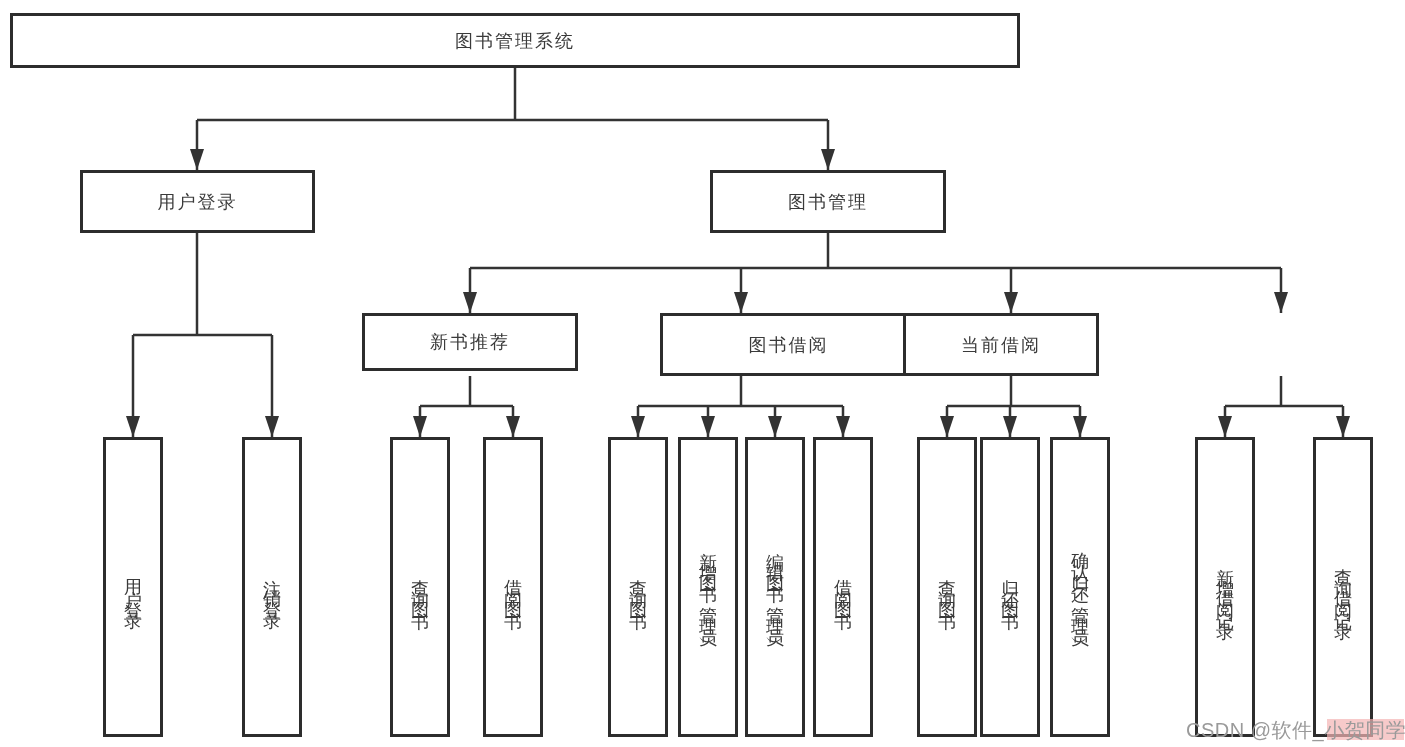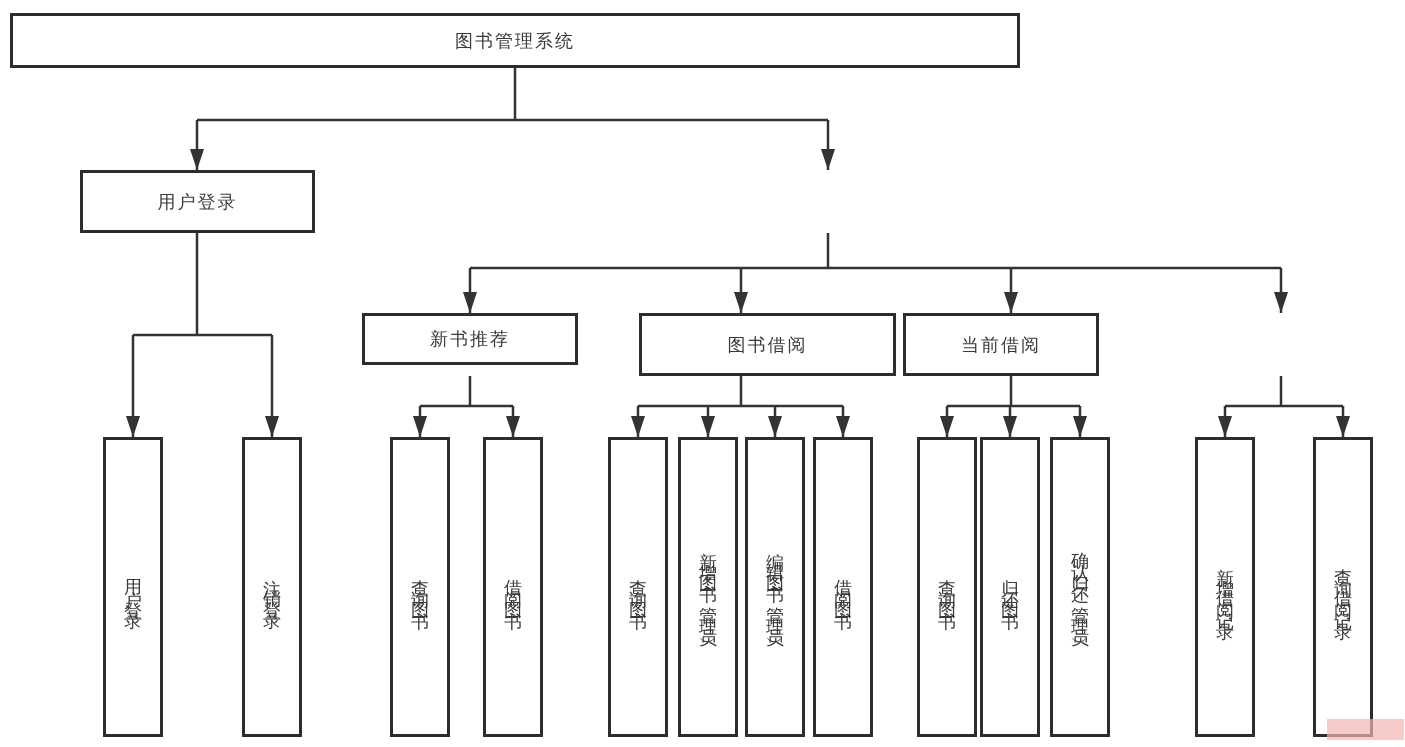--- a/index.html
+++ b/index.html
@@ -131,25 +131,28 @@
       <polygon points="1336,416 1350,416 1343,437" class="ah"></polygon>
     </svg>
 
   <div class="node" style="left:10px;top:13px;width:1010px;height:55px">
     <span>图书管理系统</span>
   </div>
 
   <div class="node" style="left:80px;top:170px;width:235px;height:63px">
     <span>用户登录</span>
   </div>
-
-  <div class="node" style="left:362px;top:313px;width:216px;height:52px">
+  <div class="node" style="left:710px;top:170px;width:236px;height:63px">
+    <span>图书管理</span>
+  </div>
+
+  <div class="node" style="left:362px;top:313px;width:216px;height:58px">
     <span>新书推荐</span>
   </div>
-  <div class="node" style="left:639px;top:313px;width:257px;height:63px">
+  <div class="node" style="left:660px;top:313px;width:257px;height:63px">
     <span>图书借阅</span>
   </div>
   <div class="node" style="left:903px;top:313px;width:196px;height:63px">
     <span>当前借阅</span>
   </div>
 
   <div class="node v" style="left:103px;top:437px;width:60px;height:300px">
     <span>用户登录</span>
   </div>
   <div class="node v" style="left:242px;top:437px;width:60px;height:300px">
@@ -187,14 +190,15 @@
   </div>
 
   <div class="node v" style="left:1195px;top:437px;width:60px;height:300px">
     <span>新增借阅记录</span>
   </div>
   <div class="node v" style="left:1313px;top:437px;width:60px;height:300px">
     <span>查询借阅记录</span>
   </div>
 
   <div class="wm-highlight"></div>
+  <div class="watermark">CSDN @软件_小贺同学</div>
 
 </div>
 
 </body></html>

